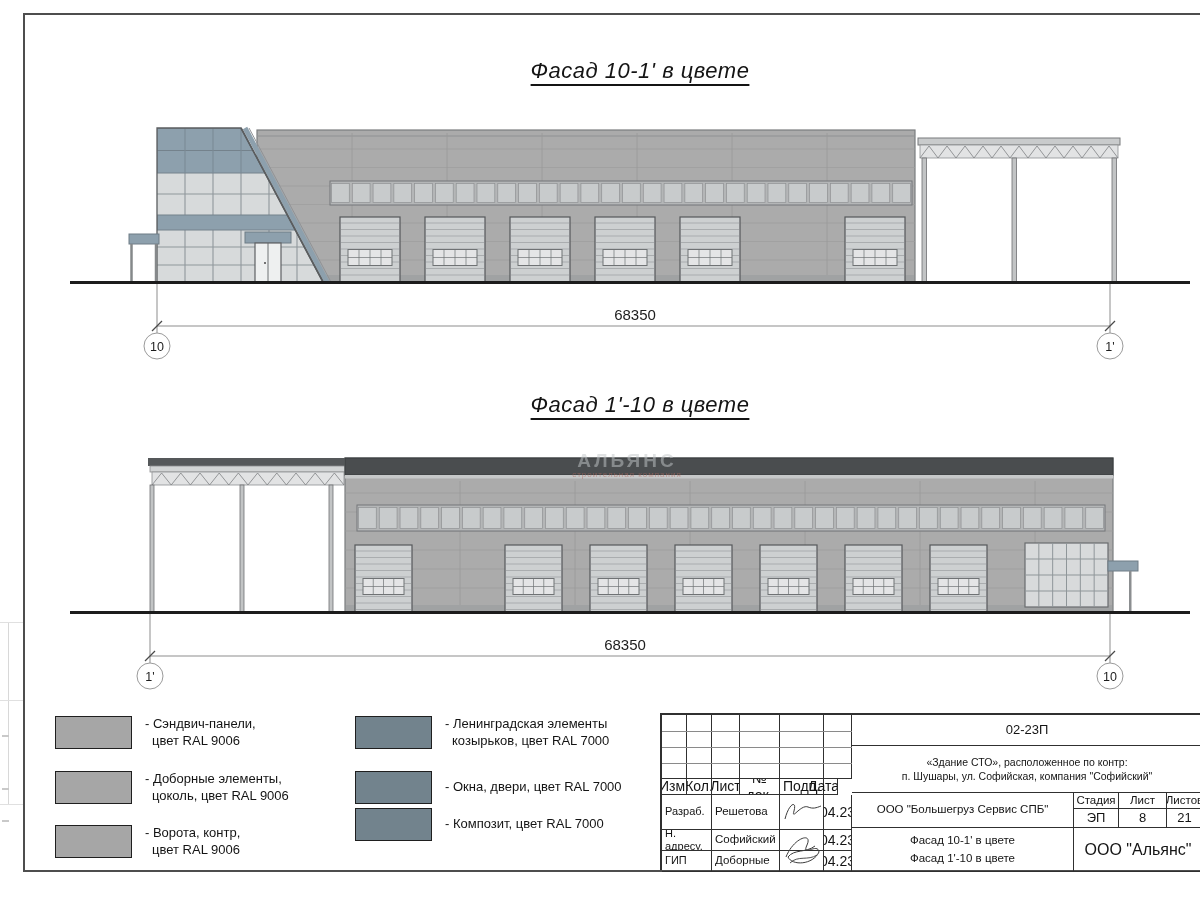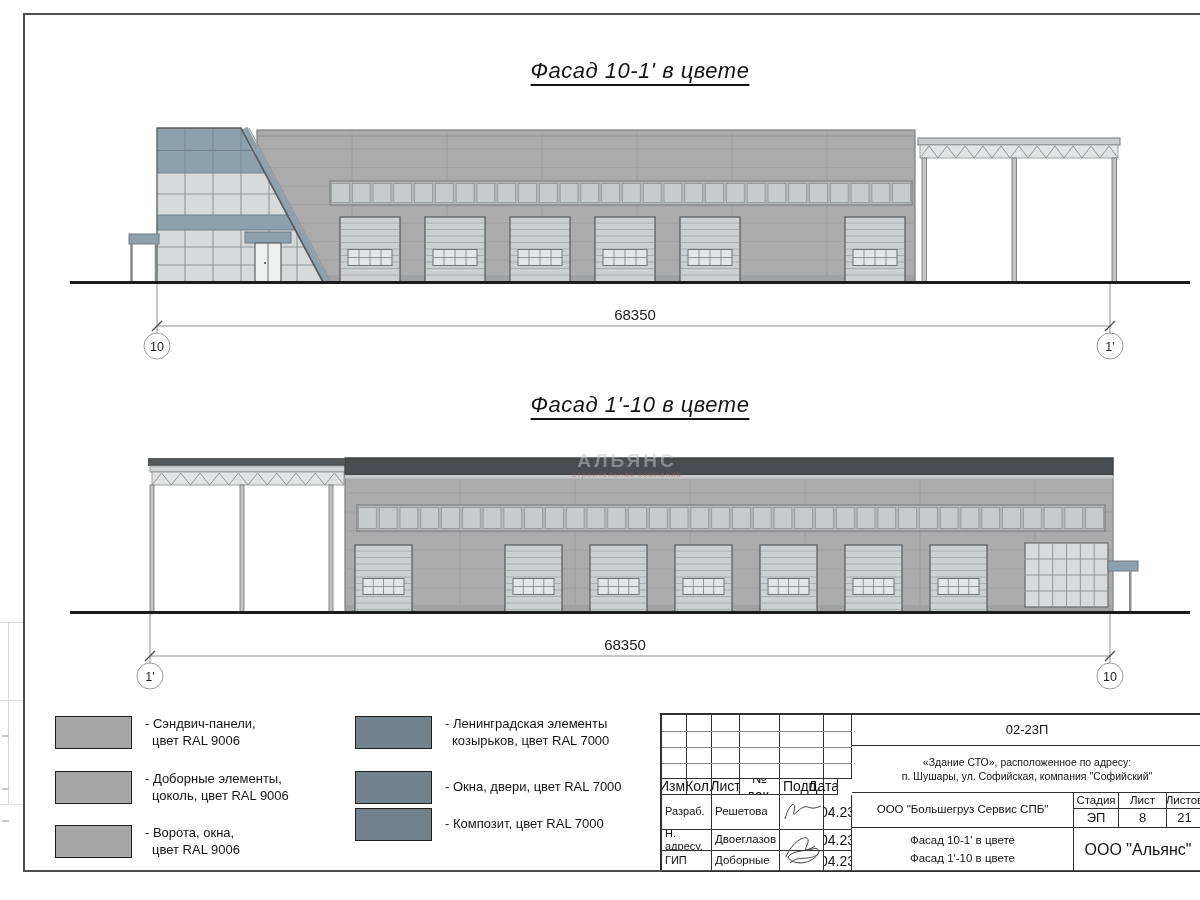--- a/index.html
+++ b/index.html
@@ -475,21 +475,21 @@
 <div class="lg-row" style="left:55px;top:716px">
   <div class="lg-sw" style="background: rgb(166, 166, 166);"></div>
   <div class="lg-tx"><div>- Сэндвич-панели,</div><div class="l2">цвет RAL 9006</div></div>
 </div>
 <div class="lg-row" style="left:55px;top:771px">
   <div class="lg-sw" style="background: rgb(166, 166, 166);"></div>
   <div class="lg-tx"><div>- Доборные элементы,</div><div class="l2">цоколь, цвет RAL 9006</div></div>
 </div>
 <div class="lg-row" style="left:55px;top:825px">
   <div class="lg-sw" style="background: rgb(166, 166, 166);"></div>
-  <div class="lg-tx"><div>- Ворота, окна,</div><div class="l2">цвет RAL 9006</div></div>
+  <div class="lg-tx"><div>- Ворота, контр,</div><div class="l2">цвет RAL 9006</div></div>
 </div>
 <div class="lg-row" style="left:355px;top:716px">
   <div class="lg-sw" style="background: rgb(114, 131, 141);"></div>
   <div class="lg-tx"><div>- Ленинградская элементы</div><div class="l2">козырьков, цвет RAL 7000</div></div>
 </div>
 <div class="lg-row" style="left:355px;top:771px">
   <div class="lg-sw" style="background: rgb(114, 131, 141);"></div>
   <div class="lg-tx"><div>- Окна, двери, цвет RAL 7000</div></div>
 </div>
 <div class="lg-row" style="left:355px;top:808px">
@@ -514,37 +514,37 @@
   <div class="cell s10" style="left:50px;top:64px;width:28px;height:16px">Лист</div>
   <div class="cell s10" style="left:78px;top:64px;width:40px;height:16px">№ док.</div>
   <div class="cell s10" style="left:118px;top:64px;width:44px;height:16px">Подп.</div>
   <div class="cell s10" style="left:148px;top:64px;width:28px;height:16px">Дата</div>
 
   <div class="cell s11 left" style="left:0;top:80px;width:50px;height:35px">Разраб.</div>
   <div class="cell s115 left" style="left:50px;top:80px;width:68px;height:35px">Решетова</div>
   <div class="cell" style="left:118px;top:80px;width:44px;height:35px"></div>
   <div class="cell s10" style="left:162px;top:80px;width:28px;height:35px">04.23</div>
   <div class="cell s11 left" style="left:0;top:115px;width:50px;height:21px">Н. адресу.</div>
-  <div class="cell s115 left" style="left:50px;top:115px;width:68px;height:21px">Двоеглазов</div>
+  <div class="cell s115 left" style="left:50px;top:115px;width:68px;height:21px">Софийский</div>
   <div class="cell" style="left:118px;top:115px;width:44px;height:21px"></div>
   <div class="cell s10" style="left:162px;top:115px;width:28px;height:21px">04.23</div>
   <div class="cell s11 left" style="left:0;top:136px;width:50px;height:21px">ГИП</div>
   <div class="cell s115 left" style="left:50px;top:136px;width:68px;height:21px">Доборные</div>
   <div class="cell" style="left:118px;top:136px;width:44px;height:21px"></div>
   <div class="cell s10" style="left:162px;top:136px;width:28px;height:21px">04.23</div>
 
   <svg class="sig-svg" width="44" height="77" viewBox="0 0 44 77">
     <path d="M5,24 C9,8 17,5 14,16 C11,26 21,9 28,12 C33,14 36,13 41,11" fill="none" stroke="#3c3c3c" stroke-width="1"></path>
     <path d="M6,62 C14,42 33,37 27,50 C21,63 38,47 39,57 C33,70 12,71 8,62 C14,54 26,58 35,51" fill="none" stroke="#3c3c3c" stroke-width="1"></path>
     <path d="M10,68 C18,60 28,66 37,60" fill="none" stroke="#3c3c3c" stroke-width=".9"></path>
   </svg>
 
   <div class="cell s13" style="left:190px;top:0;width:351px;height:31px">02-23П</div>
   <div class="cell addr" style="left:190px;top:31px;width:351px;height:47px;flex-direction:column;justify-content:center">
-    <div>«Здание СТО», расположенное по адресу:</div>
+    <div>«Здание СТО», расположенное по контр:</div>
     <div>п. Шушары, ул. Софийская, компания "Софийский"</div>
   </div>
   <div class="cell s115" style="left:190px;top:78px;width:222px;height:35px">ООО "Большегруз Сервис СПБ"</div>
   <div class="cell s115" style="left:412px;top:78px;width:45px;height:16px">Стадия</div>
   <div class="cell s115" style="left:457px;top:78px;width:48px;height:16px">Лист</div>
   <div class="cell s115" style="left:505px;top:78px;width:36px;height:16px">Листов</div>
   <div class="cell s13" style="left:412px;top:94px;width:45px;height:19px">ЭП</div>
   <div class="cell s13" style="left:457px;top:94px;width:48px;height:19px">8</div>
   <div class="cell s13" style="left:505px;top:94px;width:36px;height:19px">21</div>
   <div class="cell s115" style="left:190px;top:113px;width:222px;height:44px;flex-direction:column;justify-content:center;line-height:1.5">

